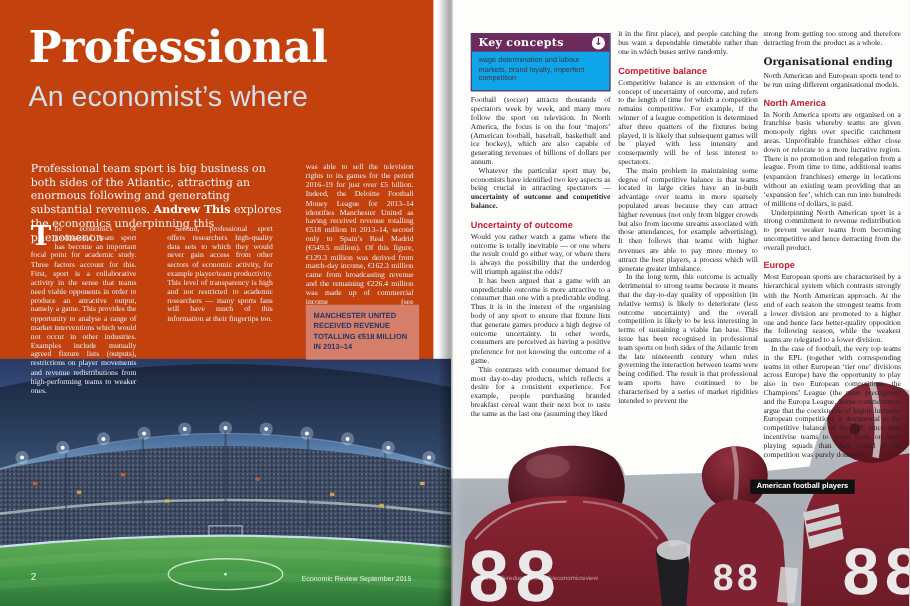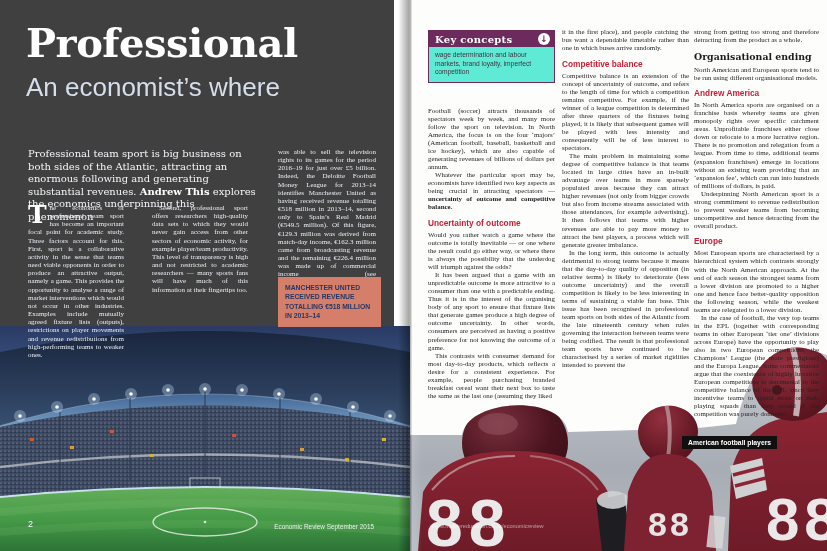--- a/index.html
+++ b/index.html
@@ -1,19 +1,19 @@
 <!DOCTYPE html>
 <html><head>
 <meta charset="utf-8">
 <style>
   html,body{margin:0;padding:0;background:#e8e8e8;}
   .spread{position:relative;width:827px;height:551px;overflow:hidden;background:#fff;
           font-family:"Liberation Serif",serif;}
   .page{position:absolute;top:0;height:551px;}
-  .page-left{left:0;width:394px;background:#404040;}
+  .page-left{left:0;width:394px;background:#c2410c;}
   .page-right{left:410px;width:417px;background:#fdfdfc;}
   .gutter{position:absolute;top:0;left:398px;width:24px;height:551px;z-index:6;pointer-events:none;
           background:linear-gradient(90deg,rgba(0,0,0,0) 0%,rgba(0,0,0,.35) 45%,rgba(0,0,0,.28) 52%,rgba(255,255,255,.12) 60%,rgba(0,0,0,0) 100%);}
 
   
   .title-block{position:absolute;left:26px;top:20px;z-index:2;}
   .title-line{font-family:"DejaVu Serif",serif;font-weight:bold;color:#ffffff;
               font-size:40px;line-height:46px;letter-spacing:-.5px;}
   .subtitle{font-family:"Liberation Sans",sans-serif;font-weight:normal;color:#d5dfec;
             font-size:26px;line-height:28px;margin-top:7px;}
@@ -44,21 +44,21 @@
   .rcol1{left:18px;top:30px;width:127px;}
   .rcol2{left:152px;top:28px;width:127px;}
   .rcol3{left:284px;top:28px;width:125px;}
   .h-serif-red,.h-serif-black{font-family:"DejaVu Serif",serif;font-weight:bold;font-size:9.4px;
                  line-height:11px;margin:7px 0 3.5px 0;}
   .h-serif-red{color:#b5152f;}
   .h-serif-black{color:#1c1c1e;}
   .h-sans-red{font-family:"Liberation Sans",sans-serif;font-weight:bold;font-size:8.3px;
               line-height:10px;color:#c42138;margin:6.5px 0 3px 0;}
   .bold-run{font-weight:bold;}
-  .keybox{border:1.5px solid #6d2a5c;background:#5eead4;margin-bottom:24px;}
+  .keybox{border:1.5px solid #6d2a5c;background:#0ea5e9;margin-bottom:5px;}
   .kc-head{background:#6d2a5c;color:#ffffff;display:flex;align-items:center;
            padding:2px 4px 2px 6px;}
   .kc-title{font-family:"DejaVu Serif",serif;font-weight:bold;font-size:10px;flex:1;letter-spacing:.3px;}
   .kc-icon{width:12px;height:12px;border-radius:50%;background:#ffffff;color:#6d2a5c;
            font-family:"DejaVu Sans",sans-serif;font-weight:bold;font-size:9px;line-height:12px;
            text-align:center;flex:0 0 auto;}
   .kc-body{padding:4px 6px 5px 6px;font-family:"Liberation Sans",sans-serif;
            font-size:6.7px;line-height:8.6px;color:#413543;}
   .football{position:absolute;left:0;top:340px;z-index:1;display:block;}
   .photo-caption{position:absolute;left:272px;top:436px;z-index:4;background:#101010;
@@ -262,21 +262,21 @@
       <h3 class="h-sans-red">Competitive balance</h3>
       <p>Competitive balance is an extension of the concept of uncertainty of outcome, and refers to the length of time for which a competition remains competitive. For example, if the winner of a league competition is determined after three quarters of the fixtures being played, it is likely that subsequent games will be played with less intensity and consequently will be of less interest to spectators.</p>
       <p class="ind">The main problem in maintaining some degree of competitive balance is that teams located in large cities have an in-built advantage over teams in more sparsely populated areas because they can attract higher revenues (not only from bigger crowds but also from income streams associated with those attendances, for example advertising). It then follows that teams with higher revenues are able to pay more money to attract the best players, a process which will generate greater imbalance.</p>
       <p class="ind">In the long term, this outcome is actually detrimental to strong teams because it means that the day-to-day quality of opposition (in relative terms) is likely to deteriorate (less outcome uncertainty) and the overall competition is likely to be less interesting in terms of sustaining a viable fan base. This issue has been recognised in professional team sports on both sides of the Atlantic from the late nineteenth century when rules governing the interaction between teams were being codified. The result is that professional team sports have continued to be characterised by a series of market rigidities intended to prevent the</p>
     </div>
 
     <div class="rcol rcol3">
       <p>strong from getting too strong and therefore detracting from the product as a whole.</p>
       <h2 class="h-serif-black">Organisational ending</h2>
       <p>North American and European sports tend to be run using different organisational models.</p>
-      <h3 class="h-sans-red">Andrew America</h3>
+      <h3 class="h-sans-red">North America</h3>
       <p>In North America sports are organised on a franchise basis whereby teams are given monopoly rights over specific catchment areas. Unprofitable franchises either close down or relocate to a more lucrative region. There is no promotion and relegation from a league. From time to time, additional teams (expansion franchises) emerge in locations without an existing team providing that an ‘expansion fee’, which can run into hundreds of millions of dollars, is paid.</p>
       <p class="ind">Underpinning North American sport is a strong commitment to revenue redistribution to prevent weaker teams from becoming uncompetitive and hence detracting from the overall product.</p>
       <h3 class="h-sans-red">Europe</h3>
       <p>Most European sports are characterised by a hierarchical system which contrasts strongly with the North American approach. At the end of each season the strongest teams from a lower division are promoted to a higher one and hence face better-quality opposition the following season, while the weakest teams are relegated to a lower division.</p>
       <p class="ind">In the case of football, the very top teams in the EPL (together with corresponding teams in other European ‘tier one’ divisions across Europe) have the opportunity to play also in two European competitions, the Champions’ League (the more prestigious) and the Europa League. Some commentators argue that the coexistence of highly lucrative European competitions is detrimental to the competitive balance of the EPL since they incentivise teams to spend more on their playing squads than they would if the competition was purely domestic.</p>
     </div>
 
     <div class="photo-caption">American football players</div>
     <div class="folio-right">3</div>
     <div class="footer-url">www.hoddereducation.co.uk/economicreview</div>

